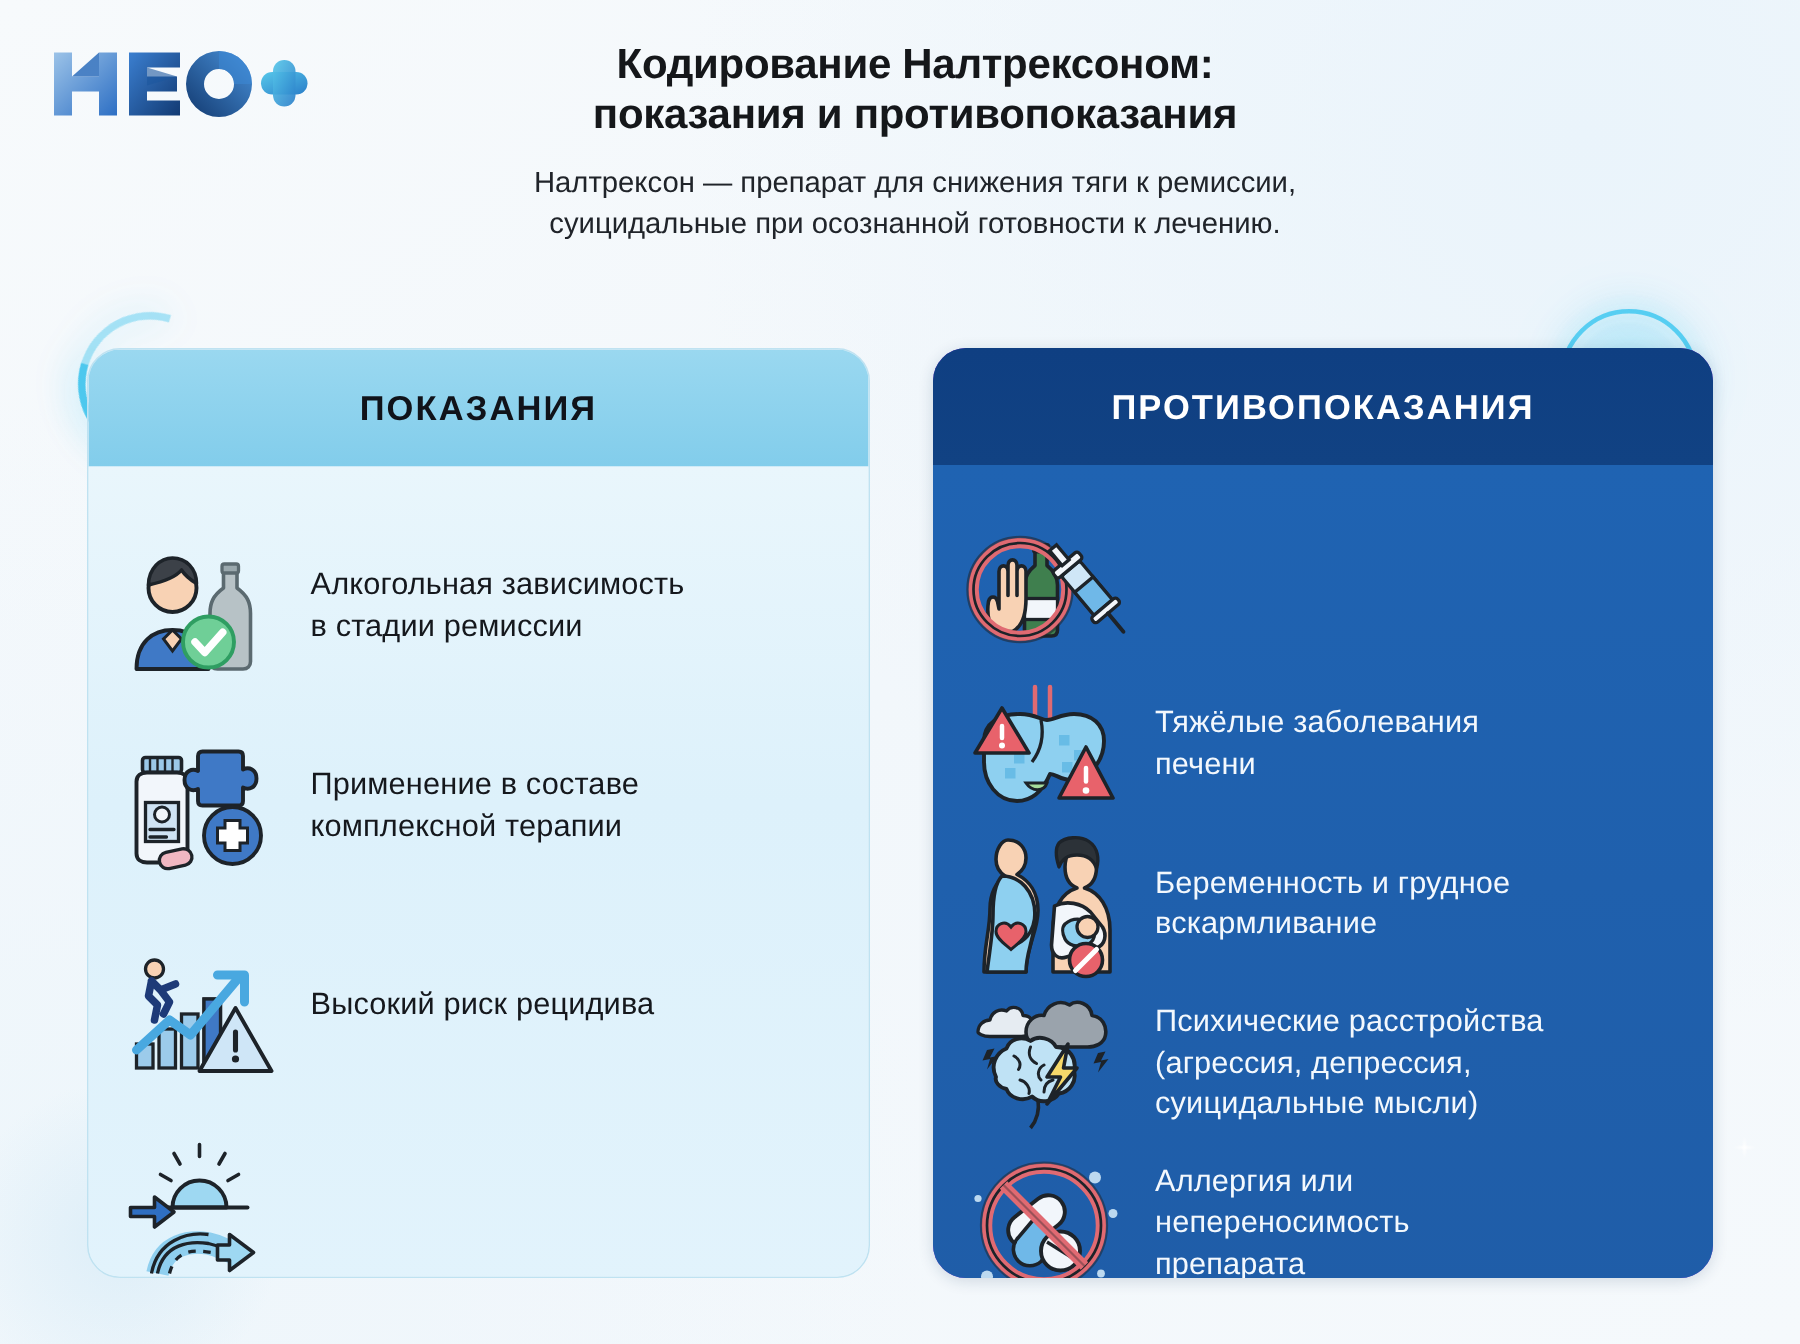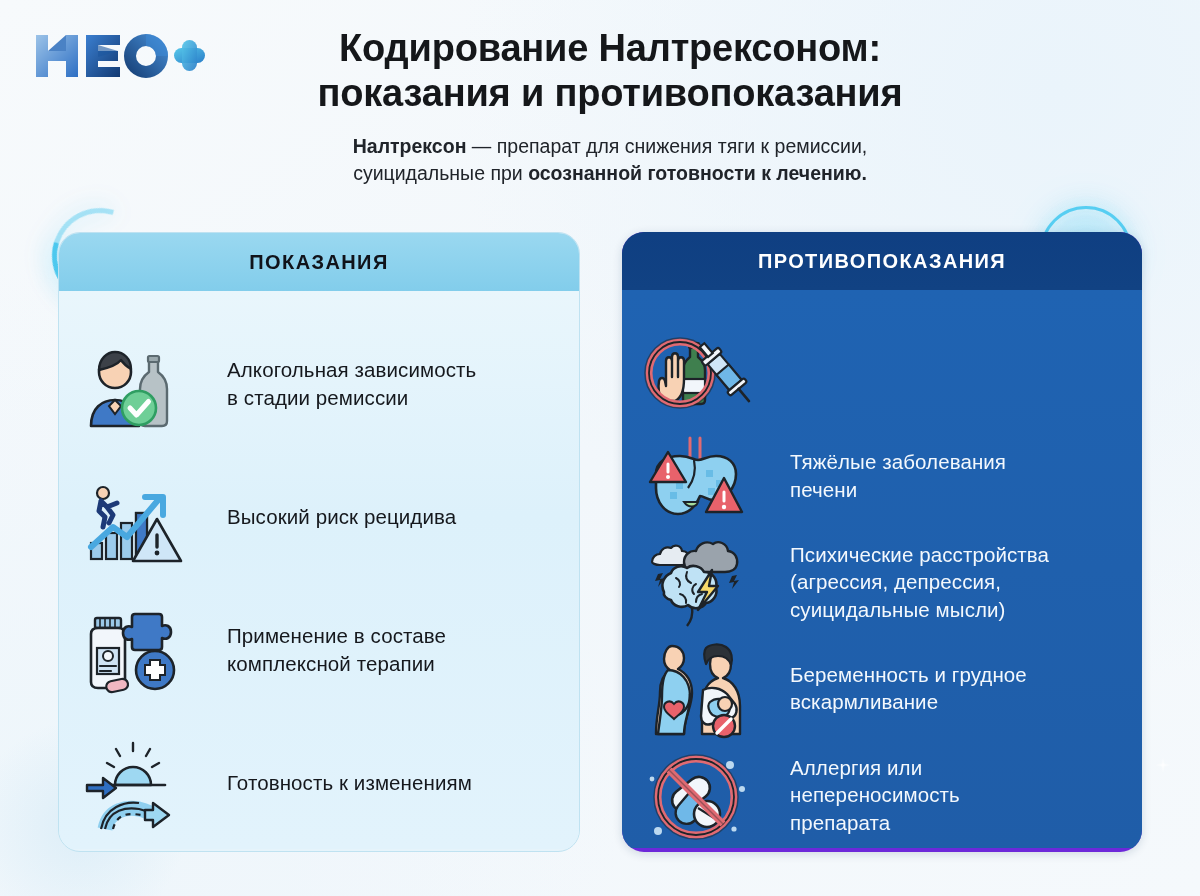--- a/index.html
+++ b/index.html
@@ -72,58 +72,58 @@
   .logo {
     position: absolute; left: 34px; top: 29px;
     width: 172px; height: 54px;
   }
 
   .title-block {
     position: absolute; left: 215px; top: 26px; width: 790px;
     text-align: center;
   }
   .title {
-    font-size: 38px;
+    font-size: 28px;
     font-weight: bold;
     line-height: 1.18;
     color: #15171a;
     letter-spacing: -0.2px;
   }
   .subtitle {
     margin-top: 17px;
     font-size: 19.5px;
     line-height: 1.38;
     color: #20242a;
   }
-  .subtitle b { font-weight: bold; margin-top: 18px; }
+  .subtitle b { font-weight: normal; margin-top: 18px; }
 
   
   .cards {
     position: absolute;
     left: 0; top: 232px;
     width: 1200px;
     display: flex;
     gap: 42px;
     padding: 0 58px;
   }
 
   .card {
     flex: 1 1 0;
     border-radius: 22px;
     overflow: hidden;
     position: relative;
     height: 620px;
   }
 
   .card-head {
-    height: 58px;
+    height: 78px;
     display: flex;
     align-items: center;
     justify-content: center;
-    font-size: 20px;
+    font-size: 23px;
     font-weight: bold;
     letter-spacing: 1.4px;
   }
 
   .card-body {
     height: 558px;
     padding: 26px 26px 0 24px;
     display: flex;
     flex-direction: column;
   }
@@ -162,21 +162,20 @@
   .item-icon {
     flex: 0 0 104px;
     width: 104px; height: 92px;
     display: flex; align-items: center; justify-content: center;
   }
   .item-icon svg { width: 100%; height: 100%; overflow: visible; }
   .item-text {
     font-size: 20.5px;
     line-height: 1.34;
     letter-spacing: 0.1px;
-    margin-left: 20px;
   }
 </style>
 </head>
 <body>
 
 <div class="page">
 
   <div class="bg-deco deco-crescent"></div>
   <div class="bg-deco deco-circle"></div>
   <div class="bg-deco deco-sparkle"></div>
@@ -257,20 +256,45 @@
           </span>
           <span class="item-text" style="white-space:pre-line">Алкогольная зависимость
 в стадии ремиссии</span>
         </div>
 
 
         <div class="item">
           <span class="item-icon">
             <svg viewBox="0 0 104 92">
 
+              <rect x="12" y="14" width="26" height="10" rx="2" fill="#9bc8e8" stroke="#1d2329" stroke-width="2.4"></rect>
+              <g stroke="#1d2329" stroke-width="1.6">
+                <path d="M17 14v10M22 14v10M27 14v10M32 14v10"></path>
+              </g>
+              <path d="M8 30 c0-4 3-6 7-6 h20 c4 0 7 2 7 6 v48 c0 4-3 6-7 6 H15 c-4 0-7-2-7-6 Z" fill="#f2f6fb" stroke="#1d2329" stroke-width="2.6"></path>
+              <rect x="14" y="44" width="22" height="26" fill="#cfe3f4" stroke="#1d2329" stroke-width="2.2"></rect>
+              <circle cx="25" cy="52" r="5" fill="#f2f6fb" stroke="#1d2329" stroke-width="2"></circle>
+              <path d="M17 62 h16 M17 67 h11" stroke="#1d2329" stroke-width="2.2" stroke-linecap="round"></path>
+
+              <rect x="23" y="76" width="22" height="11" rx="5.5" transform="rotate(-12 34 81)" fill="#f0b7c2" stroke="#1d2329" stroke-width="2.2"></rect>
+
+              <path d="M52 10 h24 c2 0 3 1 3 3 v9 c4-2 9 0 9 6 c0 6-5 8-9 6 v9 c0 2-1 3-3 3 H52 c-2 0-3-1-3-3 v-8 c-4 2-9 0-9-6 c0-6 5-8 9-6 v-10 c0-2 1-3 3-3 Z" fill="#3f79c6" stroke="#1d2329" stroke-width="2.6" stroke-linejoin="round"></path>
+
+              <circle cx="72" cy="66" r="19" fill="#3f79c6" stroke="#1d2329" stroke-width="2.6"></circle>
+              <path d="M67 56 h10 v5 h5 v10 h-5 v5 h-10 v-5 h-5 v-10 h5 Z" fill="#fff" stroke="#1d2329" stroke-width="2"></path>
+            </svg>
+          </span>
+          <span class="item-text" style="white-space:pre-line">Применение в составе
+комплексной терапии</span>
+        </div>
+
+        <div class="item">
+          <span class="item-icon">
+            <svg viewBox="0 0 104 92">
+
               <g fill="#9ccbeb" stroke="#1d2329" stroke-width="2.2">
                 <rect x="8" y="72" width="11" height="16"></rect>
                 <rect x="23" y="62" width="11" height="26"></rect>
                 <rect x="38" y="52" width="11" height="36"></rect>
                 <rect x="53" y="42" width="11" height="46"></rect>
               </g>
               <rect x="53" y="42" width="11" height="46" fill="#3f79c6" stroke="#1d2329" stroke-width="2.2"></rect>
 
               <path d="M8 76 L30 56 L44 66 L76 28" fill="none" stroke="#49a8e0" stroke-width="6" stroke-linecap="round" stroke-linejoin="round"></path>
               <path d="M62 26 h18 v18" fill="none" stroke="#49a8e0" stroke-width="6" stroke-linecap="round" stroke-linejoin="round"></path>
@@ -283,62 +307,36 @@
               <circle cx="74" cy="82" r="2.4" fill="#1d2329"></circle>
             </svg>
           </span>
           <span class="item-text" style="white-space:pre-line">Высокий риск рецидива</span>
         </div>
 
         <div class="item">
           <span class="item-icon">
             <svg viewBox="0 0 104 92">
 
-              <rect x="12" y="14" width="26" height="10" rx="2" fill="#9bc8e8" stroke="#1d2329" stroke-width="2.4"></rect>
-              <g stroke="#1d2329" stroke-width="1.6">
-                <path d="M17 14v10M22 14v10M27 14v10M32 14v10"></path>
-              </g>
-              <path d="M8 30 c0-4 3-6 7-6 h20 c4 0 7 2 7 6 v48 c0 4-3 6-7 6 H15 c-4 0-7-2-7-6 Z" fill="#f2f6fb" stroke="#1d2329" stroke-width="2.6"></path>
-              <rect x="14" y="44" width="22" height="26" fill="#cfe3f4" stroke="#1d2329" stroke-width="2.2"></rect>
-              <circle cx="25" cy="52" r="5" fill="#f2f6fb" stroke="#1d2329" stroke-width="2"></circle>
-              <path d="M17 62 h16 M17 67 h11" stroke="#1d2329" stroke-width="2.2" stroke-linecap="round"></path>
-
-              <rect x="23" y="76" width="22" height="11" rx="5.5" transform="rotate(-12 34 81)" fill="#f0b7c2" stroke="#1d2329" stroke-width="2.2"></rect>
-
-              <path d="M52 10 h24 c2 0 3 1 3 3 v9 c4-2 9 0 9 6 c0 6-5 8-9 6 v9 c0 2-1 3-3 3 H52 c-2 0-3-1-3-3 v-8 c-4 2-9 0-9-6 c0-6 5-8 9-6 v-10 c0-2 1-3 3-3 Z" fill="#3f79c6" stroke="#1d2329" stroke-width="2.6" stroke-linejoin="round"></path>
-
-              <circle cx="72" cy="66" r="19" fill="#3f79c6" stroke="#1d2329" stroke-width="2.6"></circle>
-              <path d="M67 56 h10 v5 h5 v10 h-5 v5 h-10 v-5 h-5 v-10 h5 Z" fill="#fff" stroke="#1d2329" stroke-width="2"></path>
-            </svg>
-          </span>
-          <span class="item-text" style="white-space:pre-line">Применение в составе
-комплексной терапии</span>
-        </div>
-
-        <div class="item">
-          <span class="item-icon">
-            <svg viewBox="0 0 104 92">
-
               <g stroke="#1d2329" stroke-width="2.4" stroke-linecap="round">
                 <path d="M50 6 v8M33 12 l4 7M67 12 l-4 7M24 26 l7 4M76 26 l-7 4"></path>
               </g>
 
               <path d="M32 48 a18 18 0 0 1 36 0 Z" fill="#9ed8f2" stroke="#1d2329" stroke-width="2.6" stroke-linejoin="round"></path>
               <path d="M20 48 h62" stroke="#1d2329" stroke-width="2.6" stroke-linecap="round"></path>
 
               <path d="M4 48 h16 v-7 l13 10 -13 10 v-7 H4 Z" fill="#2f6fc2" stroke="#1d2329" stroke-width="2.4" stroke-linejoin="round"></path>
 
               <path d="M22 92 C26 72 44 70 56 72 C66 74 68 78 74 78" fill="none" stroke="#8fcfef" stroke-width="15" stroke-linecap="butt"></path>
               <path d="M22 92 C26 72 44 70 56 72 C66 74 68 78 74 78" fill="none" stroke="#1d2329" stroke-width="2.2" stroke-dasharray="0"></path>
               <path d="M18 92 C22 70 42 64 56 66" fill="none" stroke="#1d2329" stroke-width="2.2"></path>
               <path d="M30 92 C34 76 46 76 58 78" fill="none" stroke="#1d2329" stroke-width="2.2" stroke-dasharray="5 5"></path>
               <path d="M70 66 l16 12 -16 12 v-7 h-8 v-10 h8 Z" fill="#9ed8f2" stroke="#1d2329" stroke-width="2.4" stroke-linejoin="round"></path>
             </svg>
           </span>
-          <span class="item-text" style="white-space:pre-line">Готовность к изменениям</span>
         </div>
 
       </div>
     </section>
 
     <section class="card card-right">
       <div class="card-head">ПРОТИВОПОКАЗАНИЯ</div>
       <div class="card-body">
 
         <div class="item">
@@ -396,61 +394,61 @@
             </svg>
           </span>
           <span class="item-text" style="white-space:pre-line">Тяжёлые заболевания
 печени</span>
         </div>
 
         <div class="item">
           <span class="item-icon">
             <svg viewBox="0 0 104 92">
 
-              <path d="M6 26 c0-5 4-8 8-8 c1-5 6-8 11-6 c3-4 10-3 11 3 c5 0 8 4 7 9 c-1 4-5 5-8 5 H14 c-5 0-8-2-8-3 Z" fill="#e6ecf2" stroke="#1d2329" stroke-width="2.2" stroke-linejoin="round"></path>
-              <path d="M38 26 c0-7 6-12 12-11 c2-7 10-11 17-7 c5-4 14-1 15 7 c7 1 10 7 9 13 c-1 6-7 8-12 8 H50 c-7 0-12-4-12-10 Z" fill="#9aa3ac" stroke="#1d2329" stroke-width="2.4" stroke-linejoin="round"></path>
-
-              <path d="M12 38 l5-1 -3 6 5-1 -7 9 2-7 -5 1 Z" fill="#1d2329"></path>
-              <path d="M86 40 l5-1 -3 6 5-1 -7 9 2-7 -5 1 Z" fill="#1d2329"></path>
-
-              <path d="M18 56 c-4-8 0-16 7-19 c2-6 10-9 16-5 c5-4 14-2 17 4 c9 0 14 8 12 16 c2 7-3 14-10 15 c-4 6-13 7-18 2 c-6 4-15 1-17-5 c-5-1-8-5-7-8 Z" fill="#bfe2f5" stroke="#1d2329" stroke-width="2.6" stroke-linejoin="round"></path>
-              <g fill="none" stroke="#1d2329" stroke-width="2" stroke-linecap="round">
-                <path d="M30 42 c4 2 5 6 3 9M41 36 c-2 5 0 9 4 11M50 48 c-4 2-5 7-2 10M34 58 c4 1 7 5 6 9M56 58 c-4 1-6 4-6 8"></path>
-              </g>
-              <path d="M46 71 c1 7 0 13-5 19" fill="none" stroke="#1d2329" stroke-width="2.4"></path>
-
-              <path d="M66 34 l-14 22 h9 l-9 18 20-24 h-9 Z" fill="#f7d96a" stroke="#1d2329" stroke-width="2.4" stroke-linejoin="round"></path>
-            </svg>
-          </span>
-          <span class="item-text" style="white-space:pre-line">Психические расстройства
-(агрессия, депрессия,
-суицидальные мысли)</span>
-        </div>
-
-        <div class="item">
-          <span class="item-icon">
-            <svg viewBox="0 0 104 92">
-
               <path d="M26 4 c8 0 12 6 12 12 c0 6-3 9-6 11 c8 4 14 12 14 24 c0 14-8 24-8 41 H10 c0-18 4-28 4-42 c0-10 4-18 10-22 c-3-2-6-5-6-11 c0-7 4-13 8-13 Z" fill="#f8d2b4" stroke="#1d2329" stroke-width="2.4" stroke-linejoin="round"></path>
               <path d="M22 28 c12 0 22 10 22 26 c0 16-6 24-6 38 H12 c2-16 4-26 4-38 c0-12 2-22 6-26 Z" fill="#8ed0f0" stroke="#1d2329" stroke-width="2.4" stroke-linejoin="round"></path>
               <path d="M44 52 c0 14-8 22-18 22" fill="none" stroke="#1d2329" stroke-width="2.4"></path>
               <path d="M28 62 c-4-5-10-2-10 3 c0 5 7 9 10 12 c3-3 10-7 10-12 c0-5-6-8-10-3 Z" fill="#e8626b" stroke="#1d2329" stroke-width="2"></path>
 
               <path d="M70 6 c9 0 15 7 15 16 c0 7-3 12-8 14 c10 3 17 13 17 28 v28 H56 V64 c0-15 6-25 16-28 c-5-2-8-7-8-14 c0-9 6-16 6-16 Z" fill="#f8d2b4" stroke="#1d2329" stroke-width="2.4" stroke-linejoin="round"></path>
               <path d="M60 6 c4-4 14-5 20-1 c6 4 7 12 5 18 c-2-6-6-9-13-9 c-7 0-10 3-12 8 c-2-6-3-12 0-16 Z" fill="#2c3238" stroke="#1d2329" stroke-width="2.2" stroke-linejoin="round"></path>
               <path d="M57 48 c8-4 18-2 24 4 l8 10 c3 5 2 12-4 14 l-20 6 c-6 2-10-2-10-8 Z" fill="#f2f6fb" stroke="#1d2329" stroke-width="2.4" stroke-linejoin="round"></path>
               <path d="M64 60 c6-5 14-4 18 2 c3 4 2 10-4 12 c-6 2-12 0-14-4 c-2-4-2-8 0-10 Z" fill="#8ed0f0" stroke="#1d2329" stroke-width="2.2"></path>
               <circle cx="79" cy="62" r="7" fill="#f8d2b4" stroke="#1d2329" stroke-width="2.2"></circle>
 
               <circle cx="78" cy="84" r="11" fill="#e8626b" stroke="#1d2329" stroke-width="2.4"></circle>
               <path d="M71 91 l14-14" stroke="#fff" stroke-width="3.4" stroke-linecap="round"></path>
             </svg>
           </span>
           <span class="item-text" style="white-space:pre-line">Беременность и грудное
 вскармливание</span>
+        </div>
+
+        <div class="item">
+          <span class="item-icon">
+            <svg viewBox="0 0 104 92">
+
+              <path d="M6 26 c0-5 4-8 8-8 c1-5 6-8 11-6 c3-4 10-3 11 3 c5 0 8 4 7 9 c-1 4-5 5-8 5 H14 c-5 0-8-2-8-3 Z" fill="#e6ecf2" stroke="#1d2329" stroke-width="2.2" stroke-linejoin="round"></path>
+              <path d="M38 26 c0-7 6-12 12-11 c2-7 10-11 17-7 c5-4 14-1 15 7 c7 1 10 7 9 13 c-1 6-7 8-12 8 H50 c-7 0-12-4-12-10 Z" fill="#9aa3ac" stroke="#1d2329" stroke-width="2.4" stroke-linejoin="round"></path>
+
+              <path d="M12 38 l5-1 -3 6 5-1 -7 9 2-7 -5 1 Z" fill="#1d2329"></path>
+              <path d="M86 40 l5-1 -3 6 5-1 -7 9 2-7 -5 1 Z" fill="#1d2329"></path>
+
+              <path d="M18 56 c-4-8 0-16 7-19 c2-6 10-9 16-5 c5-4 14-2 17 4 c9 0 14 8 12 16 c2 7-3 14-10 15 c-4 6-13 7-18 2 c-6 4-15 1-17-5 c-5-1-8-5-7-8 Z" fill="#bfe2f5" stroke="#1d2329" stroke-width="2.6" stroke-linejoin="round"></path>
+              <g fill="none" stroke="#1d2329" stroke-width="2" stroke-linecap="round">
+                <path d="M30 42 c4 2 5 6 3 9M41 36 c-2 5 0 9 4 11M50 48 c-4 2-5 7-2 10M34 58 c4 1 7 5 6 9M56 58 c-4 1-6 4-6 8"></path>
+              </g>
+              <path d="M46 71 c1 7 0 13-5 19" fill="none" stroke="#1d2329" stroke-width="2.4"></path>
+
+              <path d="M66 34 l-14 22 h9 l-9 18 20-24 h-9 Z" fill="#f7d96a" stroke="#1d2329" stroke-width="2.4" stroke-linejoin="round"></path>
+            </svg>
+          </span>
+          <span class="item-text" style="white-space:pre-line">Психические расстройства
+(агрессия, депрессия,
+суицидальные мысли)</span>
         </div>
 
         <div class="item">
           <span class="item-icon">
             <svg viewBox="0 0 104 92">
 
               <rect x="24" y="34" width="42" height="22" rx="11" transform="rotate(-38 45 45)" fill="#f2f6fb" stroke="#1d2329" stroke-width="2.6"></rect>
               <path d="M32 57 a11 11 0 0 0 16 15 l11-13 -16-15 Z" transform="rotate(0 45 45)" fill="#6fb8e8" stroke="#1d2329" stroke-width="2.4" stroke-linejoin="round"></path>
 
               <circle cx="61" cy="65" r="13" fill="#f2f6fb" stroke="#1d2329" stroke-width="2.6"></circle>

